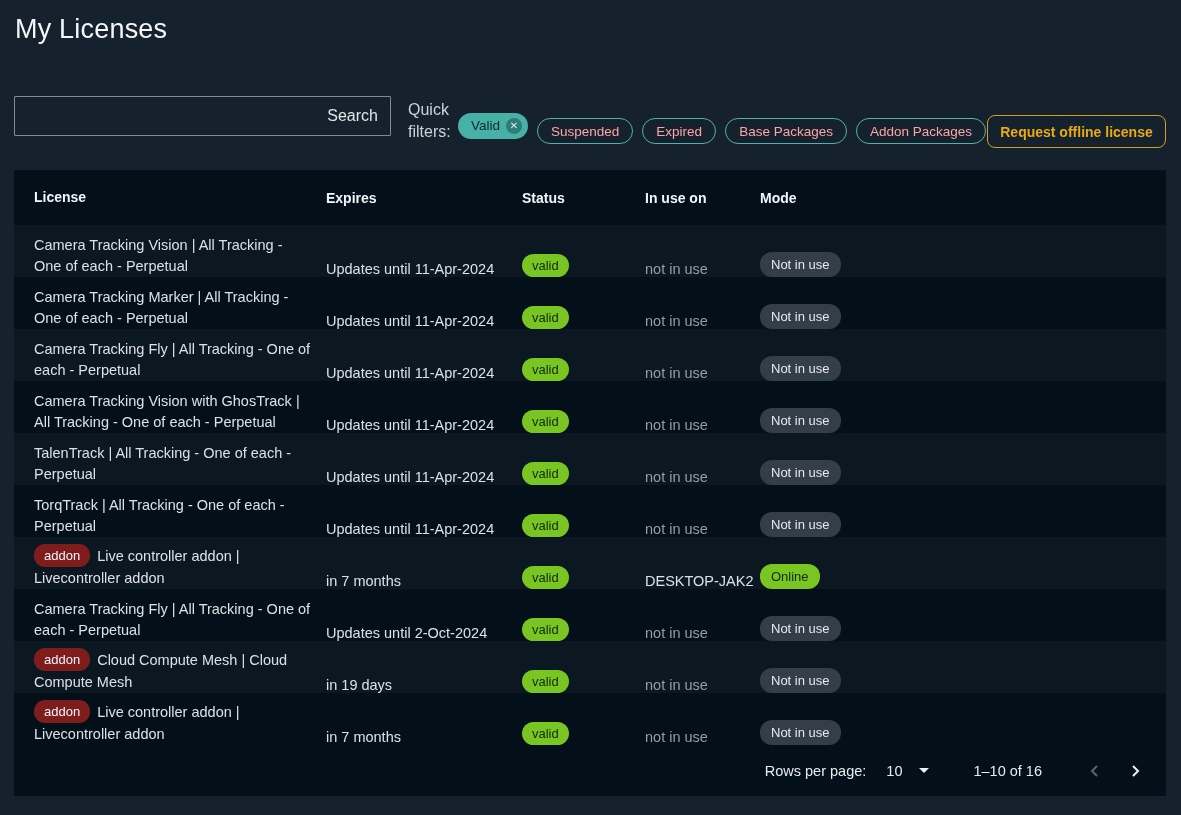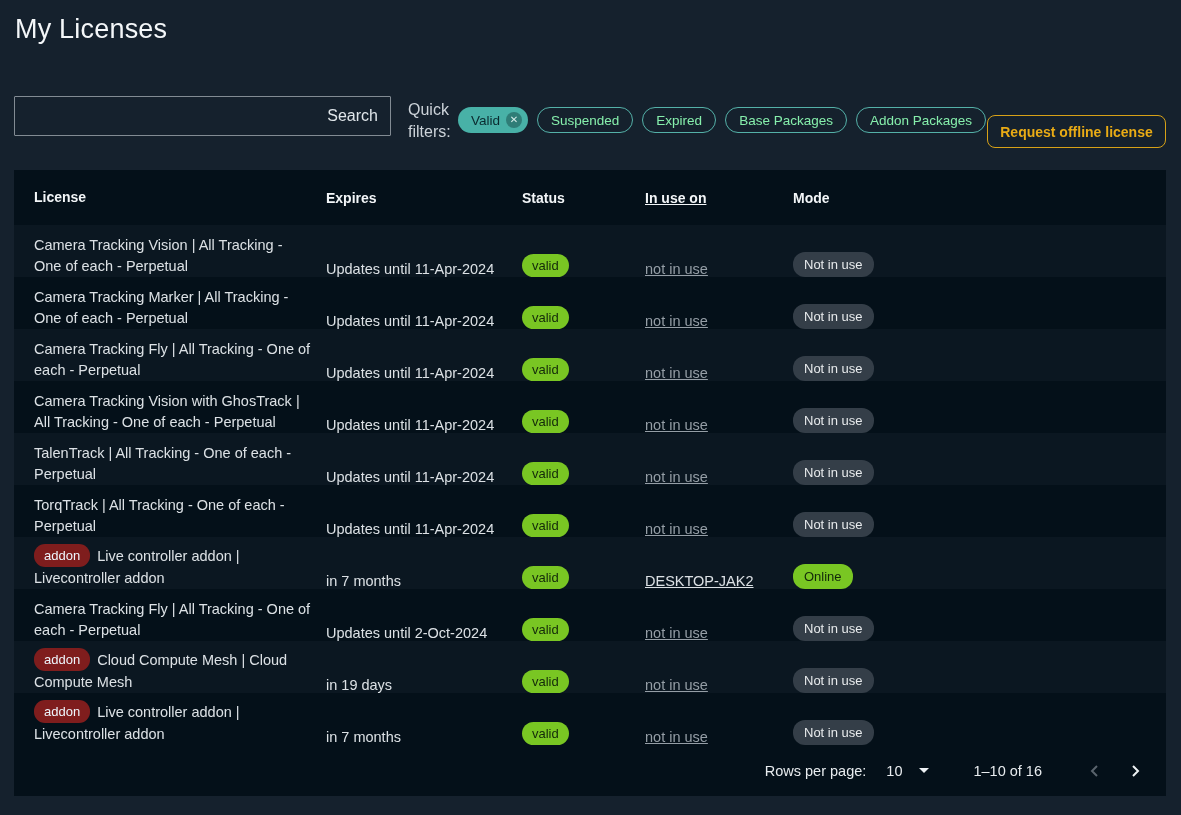--- a/index.html
+++ b/index.html
@@ -37,21 +37,21 @@
     height:26px; border-radius:13px; display:inline-flex; align-items:center;
     font-size:13.5px; cursor:pointer; white-space:nowrap;
   }
   .chip-active { background:#48b1a7; color:#0a2a2e; padding:0 6px 0 13px; gap:6px; }
   .chip-x {
     width:16px; height:16px; border-radius:50%;
     background:#2f7d77; color:#d7edea;
     display:inline-flex; align-items:center; justify-content:center;
     font-size:10px; line-height:1;
   }
-  .chip-outline { border:1px solid #54b1a8; color:#86efac; padding:0 13px; background:transparent; }
+  .chip-outline { border:1px solid #54b1a8; color:#fca5a5; padding:0 13px; background:transparent;margin-top:11px; }
   
   .offline-btn {
     position:absolute; left:987px; top:115px; width:179px; height:33px;
     background:transparent; border:1px solid #d7a117; border-radius:8px;
     color:#e9ab15; font-size:14px; font-weight:bold; cursor:pointer;
     font-family:"Liberation Sans", sans-serif;
   }
   
   .table { position:absolute; left:14px; top:170px; width:1152px; }
   .thead {
@@ -60,21 +60,21 @@
   }
   .trow {
     height:52px; display:flex; align-items:flex-end;
     font-size:14.5px; color:#dce1e5; padding:0 20px; cursor:pointer;
   }
   .trow.odd  { background:#0b1721; }
   .trow.even { background:#041019; }
   .c-license { width:292px; padding-right:14px; line-height:21px; }
   .c-expires { width:196px; padding-right:10px; }
   .c-status  { width:123px; }
-  .c-inuse   { width:148px;text-decoration:underline; }
+  .c-inuse   { width:115px; }
   .c-mode    { flex:1; }
   .muted { color:#959ea6; }
   .badge-status {
     display:inline-block; background:#79c623; color:#13290a;
     font-size:13px; line-height:1; padding:5px 10px; border-radius:12px;
   }
   .mode-pill {
     display:inline-block; background:#343e48; color:#e8ebed;
     font-size:13px; line-height:1; padding:6px 11px; border-radius:12px;
   }

